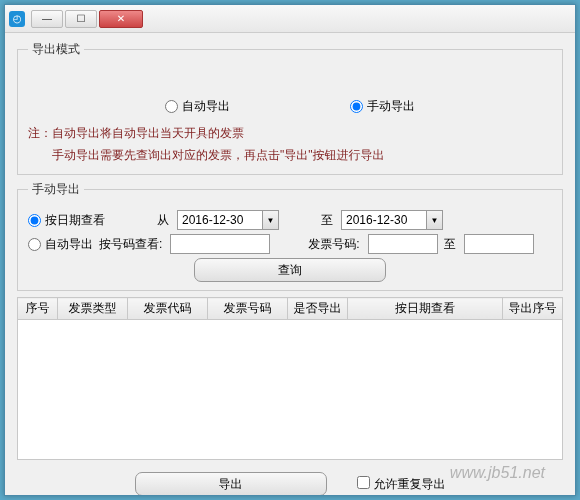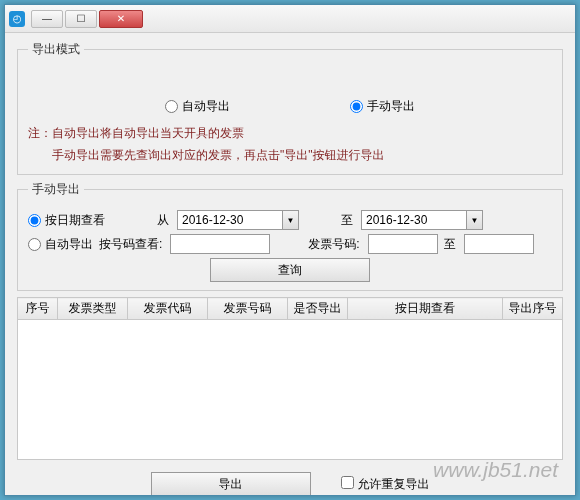--- a/index.html
+++ b/index.html
@@ -13,34 +13,34 @@
   .winbtn.close { background: linear-gradient(#e88,#c44); color: #fff; width: 44px; border-color:#a33;}
   .content { flex: 1; padding: 8px 12px; display: flex; flex-direction: column; gap: 6px; overflow: hidden; }
   fieldset { border: 1px solid #ccc; padding: 8px 10px; position: relative; }
   legend { padding: 0 4px; color: #333; }
   .row { display: flex; align-items: center; gap: 6px; margin: 4px 0; }
   .radio-row { display: flex; align-items:center; justify-content: center; gap: 120px; margin-top: 32px; }
   .radio { display: flex; align-items: center; gap: 4px; cursor: pointer; }
   .radio input { margin: 0; }
   .note { margin-top: 8px; line-height: 1.8; color: #7f1d1d; }
   .date-select { display: inline-flex; border: 1px solid #999; height: 20px; background: #fff; }
-  .date-select input { border: none; width: 104px; padding: 0 4px; outline: none; }
+  .date-select input { border: none; width: 84px; padding: 0 4px; outline: none; }
   .date-select .dd { width: 16px; background: linear-gradient(#f4f4f4,#ddd); border-left: 1px solid #999; display:flex; align-items:center; justify-content:center; font-size:8px;}
   .txt { border: 1px solid #999; height: 20px; background: #fff; padding: 0 4px; }
   .txt.w1 { width: 100px; }
   .txt.w2 { width: 70px; }
   .btn { height: 24px; border: 1px solid #999; background: linear-gradient(#f8f8f8,#e0e0e0); padding: 0 22px; cursor: pointer; }
-  .btn.big { width: 160px; }
+  .btn.big { width: 192px; border-radius: 7px; }
   .center { display:flex; justify-content:center; }
   table { border-collapse: collapse; width: 100%; background: #14b8a6; table-layout: fixed; }
   th { border: 1px solid #c8c8c8; background: linear-gradient(#f6f6f6,#e6e6e6); height: 22px; font-weight: normal; padding: 0 2px; white-space: nowrap; overflow: hidden; }
   .tbody-area { height: 140px; background: #fff; border: 1px solid #c8c8c8; border-top: none; }
   .bottom-bar { display: flex; justify-content: center; align-items: center; gap: 30px; padding: 6px 0 0 0; }
   .checkbox { display: flex; align-items: flex-start; gap: 4px; }
-  .watermark { position: absolute; right: 22px; bottom: 18px; color: rgba(120,120,120,.5); font-size: 21px; font-style: italic; pointer-events: none; font-family: Arial; }
+  .watermark { position: absolute; right: 35px; bottom: 18px; color: rgba(120,120,120,.5); font-size: 16px; font-style: italic; pointer-events: none; font-family: Arial; }
   label.inline { margin-right: 2px; }
 </style>
 </head>
 <body>
 
 <div class="window">
   <div class="titlebar">
     <span class="icon">◴</span>
     <div class="winbtns">
       <div class="winbtn">—</div>

